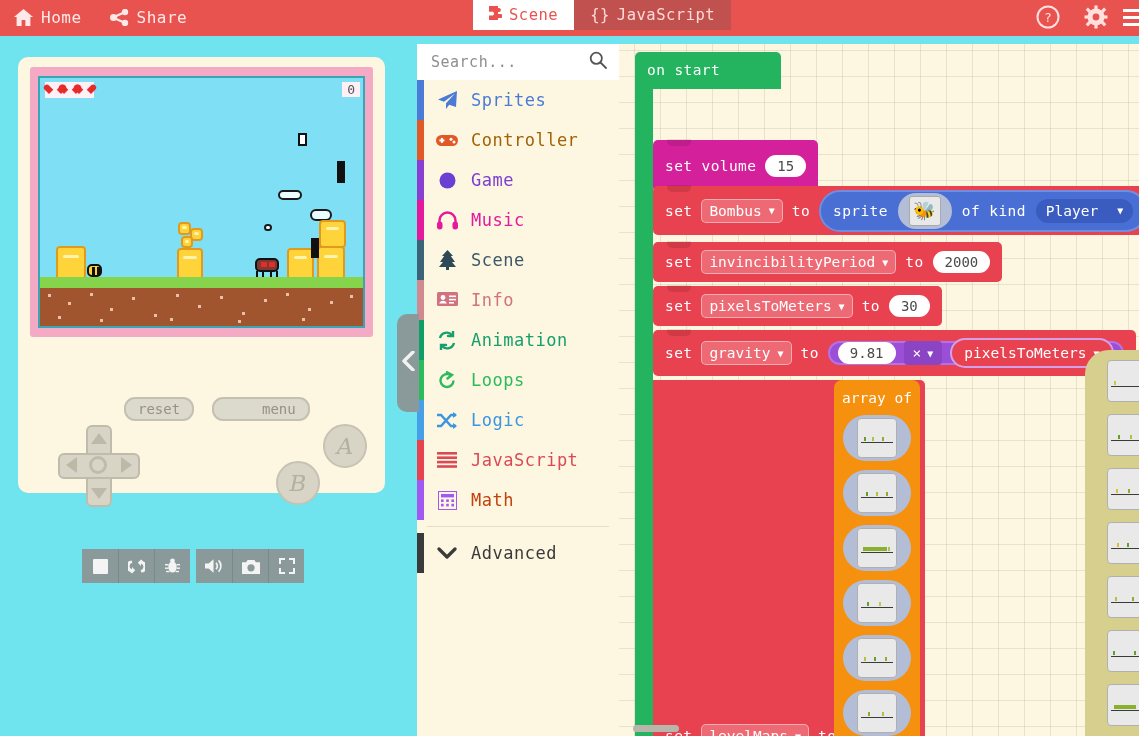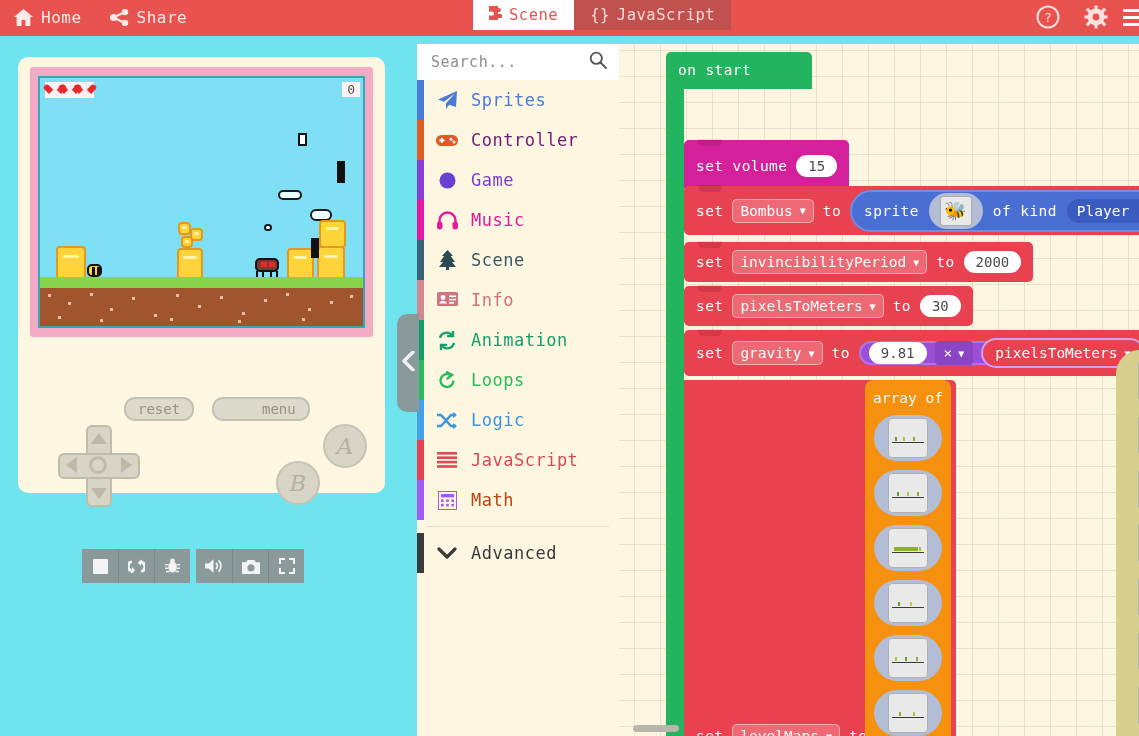--- a/index.html
+++ b/index.html
@@ -233,21 +233,21 @@
     overflow: hidden;
   }
   #grid {
     position: absolute; left: 0; top: 0; width: 520px; height: 692px;
     background-image:
       linear-gradient(to right, rgba(180,180,150,.30) 1px, transparent 1px),
       linear-gradient(to bottom, rgba(180,180,150,.30) 1px, transparent 1px);
     background-size: 26px 26px;
     background-position: 15px 6px;
   }
-  .blk { position: absolute; font-family: "DejaVu Sans Mono", monospace; margin-left: 31px; }
+  .blk { position: absolute; font-family: "DejaVu Sans Mono", monospace; }
   .lbl { color: #fff; font-size: 14.5px; letter-spacing: .4px; white-space: nowrap; }
 
   
   #onstart-hat {
     left: 16px; top: 8px; width: 146px; height: 37px;
     background: #24b35e; border-radius: 5px 5px 0 0;
   }
   #onstart-spine {
     left: 16px; top: 37px; width: 18px; height: 691px;
     background: #24b35e;
@@ -629,21 +629,21 @@
     <span class="swatch" style="background:#e05a28"></span>
     <span class="cicon">
       <svg width="22" height="15" viewBox="0 0 22 15">
           <rect x="0" y="2" width="22" height="11" rx="5.5" fill="#e05a28"></rect>
           <rect x="3.4" y="6.4" width="5" height="2" fill="#fff"></rect>
           <rect x="4.9" y="4.9" width="2" height="5" fill="#fff"></rect>
           <circle cx="15" cy="6.3" r="1.5" fill="#fff"></circle>
           <circle cx="18" cy="9" r="1.5" fill="#fff"></circle>
         </svg>
     </span>
-    <span class="clabel" style="color:#701a75">Controller</span>
+    <span class="clabel" style="color:#a16207">Controller</span>
   </div>
 
   <div class="cat">
     <span class="swatch" style="background:#8a3fd1"></span>
     <span class="cicon">
       <svg width="19" height="19" viewBox="0 0 19 19">
           <circle cx="9.5" cy="9.5" r="8" fill="#6b3fd1"></circle>
         </svg>
     </span>
     <span class="clabel" style="color:#7a3fd1">Game</span>

